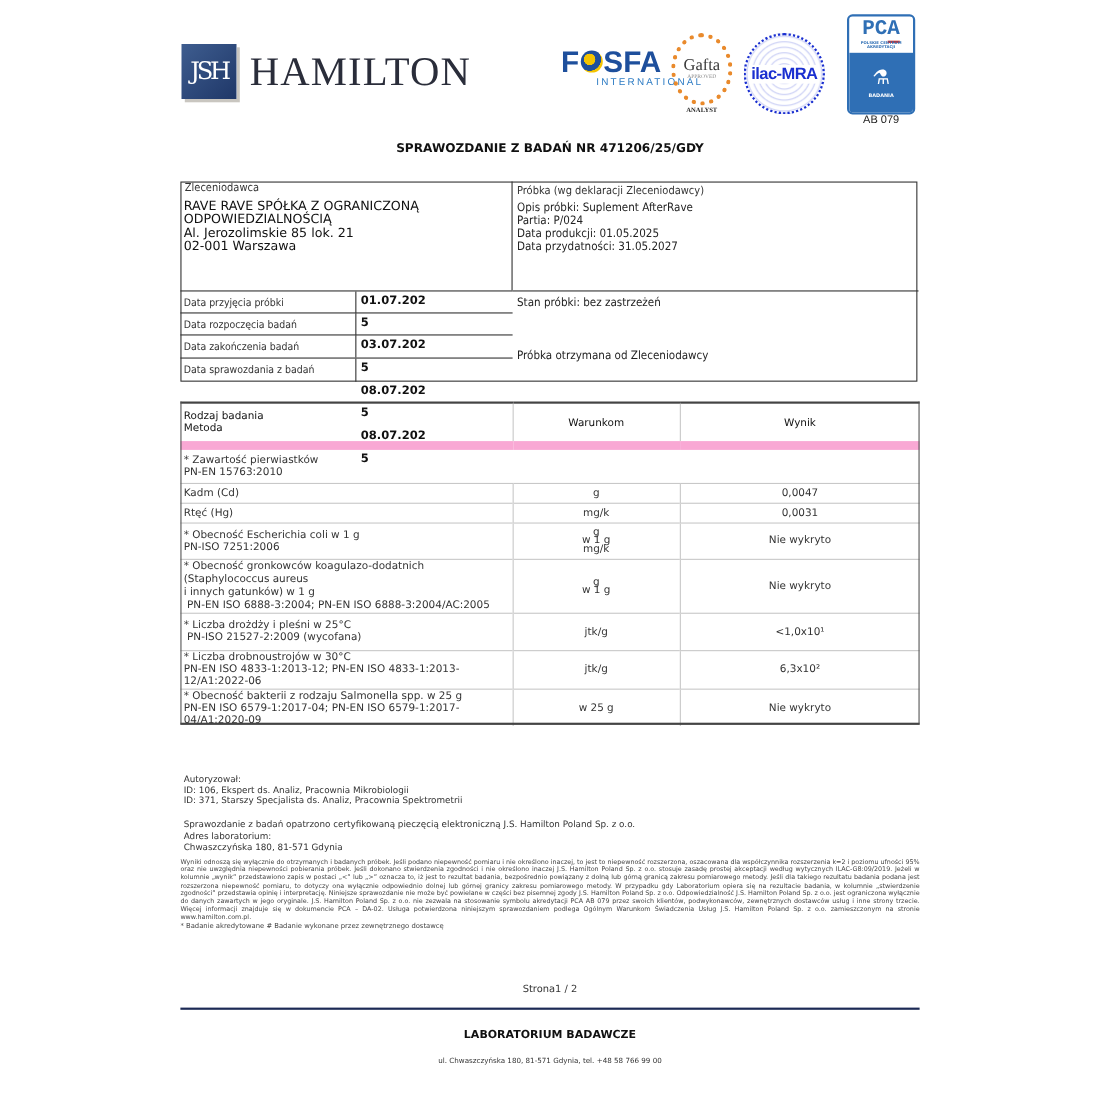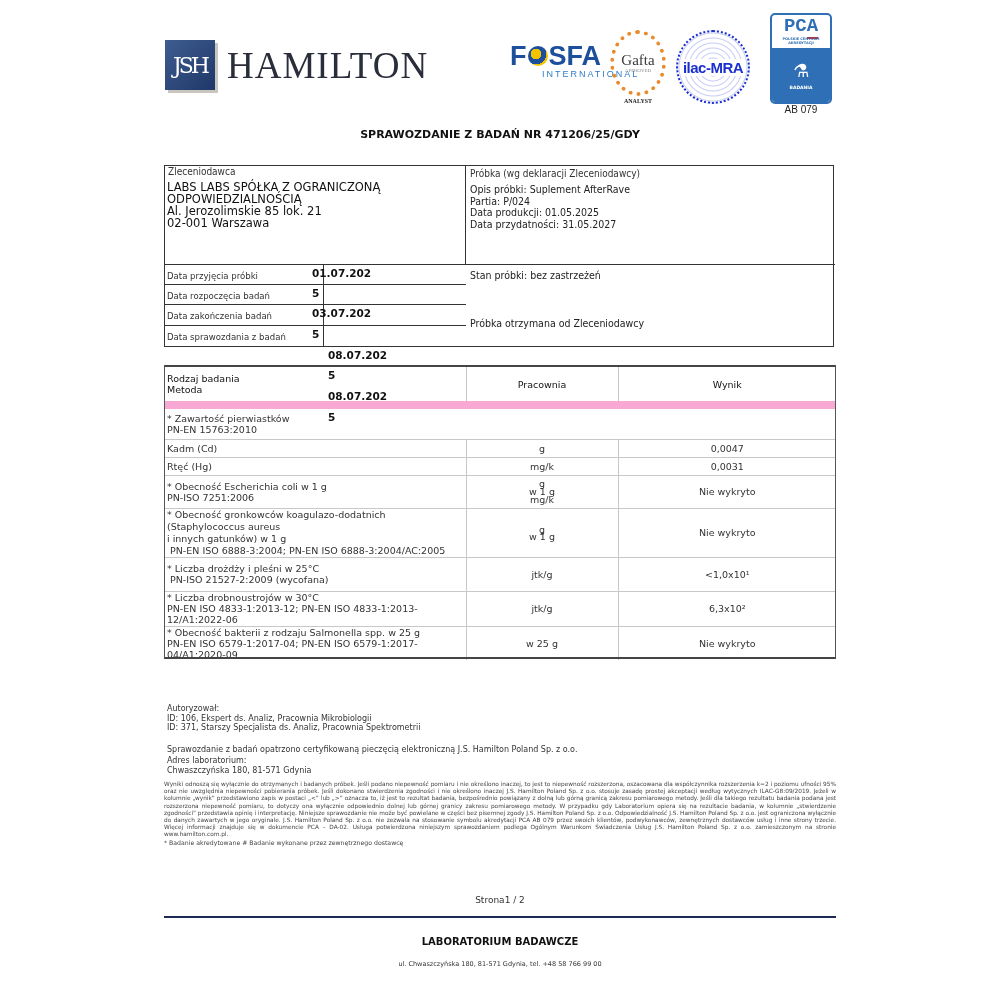--- a/index.html
+++ b/index.html
@@ -34,21 +34,21 @@
   
   .info-box { left:164px; top:165px; width:670px; height:182px; border:1.5px solid #333; box-sizing:border-box; }
   .info-left { left:164px; top:165px; width:302px; height:99px; border-right:1.5px solid #333; box-sizing:border-box; }
   .small { font-family:"DejaVu Sans Condensed","DejaVu Sans", sans-serif; font-size:10px; color:#333; }
   .client-label { left:168px; top:166px; font-size:10px; color:#333; }
   .client-lines { left:167px; top:181px; font-size:11.5px; color:#111; line-height:12px; }
   .sample-label { left:470px; top:168px; font-size:10px; color:#333; }
   .sample-lines { left:470px; top:184px; font-size:10.5px; color:#222; line-height:11.5px; }
   .date-row { position:absolute; left:164px; width:302px; height:21px; border-top:1px solid #333; box-sizing:border-box; }
   .date-label { position:absolute; left:3px; top:5px; font-size:9.5px; color:#333; }
-  .date-val { position:absolute; left:148px; top:2px; font-weight:bold; font-size:10.5px; color:#111;text-align:right; }
+  .date-val { position:absolute; left:164px; top:2px; font-weight:bold; font-size:10.5px; color:#111;text-align:right; }
   .date-sep { position:absolute; left:159px; top:0; bottom:0; border-left:1px solid #333; }
   .state-line { left:470px; top:269px; font-size:10.5px; color:#222; }
   .received-line { left:470px; top:317px; font-size:10.5px; color:#222; }
   .right-sep { left:466px; top:264px; width:369px; border-top:1.5px solid #333; }
   .overflow-date { font-weight:bold; font-size:10.5px; color:#111; }
   
   .res-table { left:164px; top:365px; width:672px; border-collapse:collapse; }
   .res-table td { border-top:1px solid #c8c8c8; font-size:9.5px; color:#333; vertical-align:middle; padding:0 3px; }
   .res-table td.c2, .res-table td.c3 { text-align:center; border-left:1px solid #c8c8c8; }
   .res-head td { height:34px; border-top:2px solid #444; border-bottom:8px solid #f9a8d4; font-weight:normal; color:#111; }
@@ -101,21 +101,21 @@
   </div>
 </div>
 <div class="abs pca-ab">AB 079</div>
 
 <div class="abs report-title">SPRAWOZDANIE Z BADAŃ NR 471206/25/GDY</div>
 
 <div class="abs info-box"></div>
 <div class="abs info-left"></div>
 <div class="abs small client-label">Zleceniodawca</div>
 <div class="abs client-lines">
-  <div>LABS LABS SPÓŁKA Z OGRANICZONĄ</div>
+  <div>RAVE RAVE SPÓŁKA Z OGRANICZONĄ</div>
   <div>ODPOWIEDZIALNOŚCIĄ</div>
   <div>Al. Jerozolimskie 85 lok. 21</div>
   <div>02-001 Warszawa</div>
 </div>
 <div class="abs small sample-label">Próbka (wg deklaracji Zleceniodawcy)</div>
 <div class="abs small sample-lines">
   <div>Opis próbki: Suplement AfterRave</div>
   <div>Partia: P/024</div>
   <div>Data produkcji: 01.05.2025</div>
   <div>Data przydatności: 31.05.2027</div>
@@ -151,21 +151,21 @@
       <col style="width:302px">
       <col style="width:152px">
       <col style="width:218px">
     </colgroup>
   <tbody>
       <tr class="res-head">
     <td class="hdr-left">
       <div>Rodzaj badania</div>
       <div>Metoda</div>
     </td>
-    <td class="c2">Pracownia</td>
+    <td class="c2">Warunkom</td>
     <td class="c3">Wynik</td>
   </tr>
   <tr style="height:34px">
     <td colspan="3" style="border-top:none">
       <div>* Zawartość pierwiastków</div>
       <div>PN-EN 15763:2010</div>
     </td>
   </tr>
   <tr style="height:18px">
     <td>Kadm (Cd)</td>

